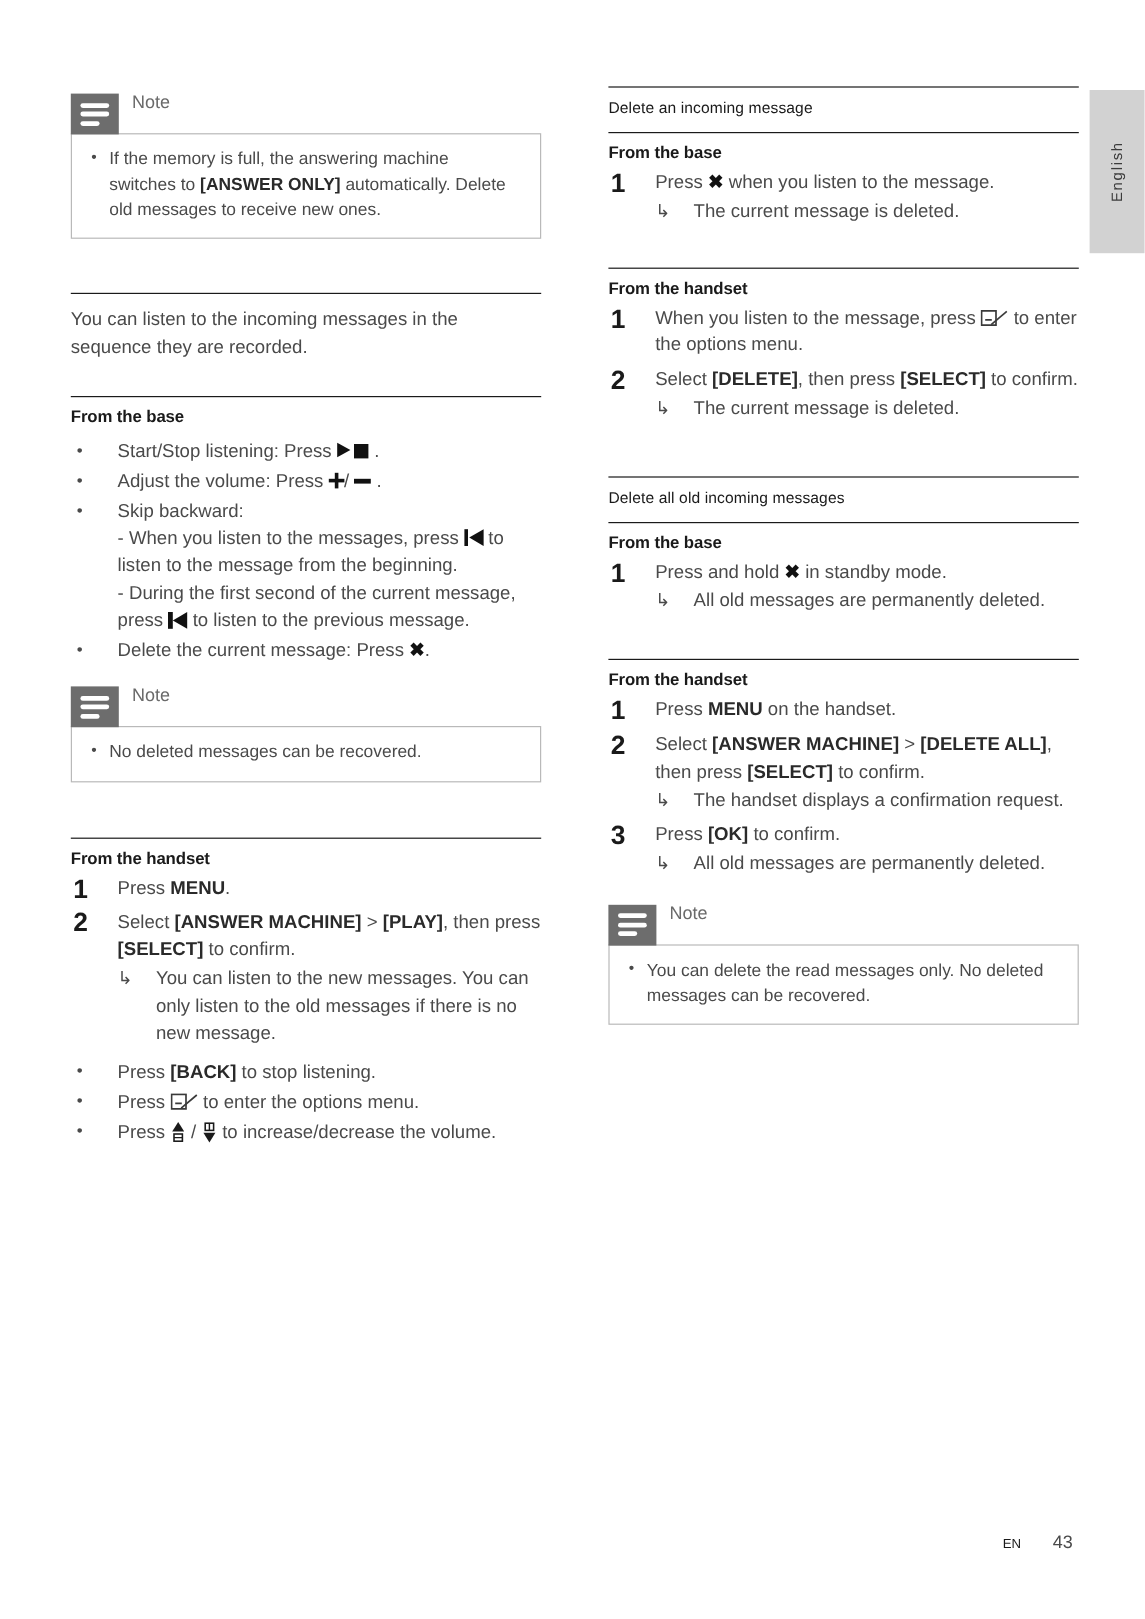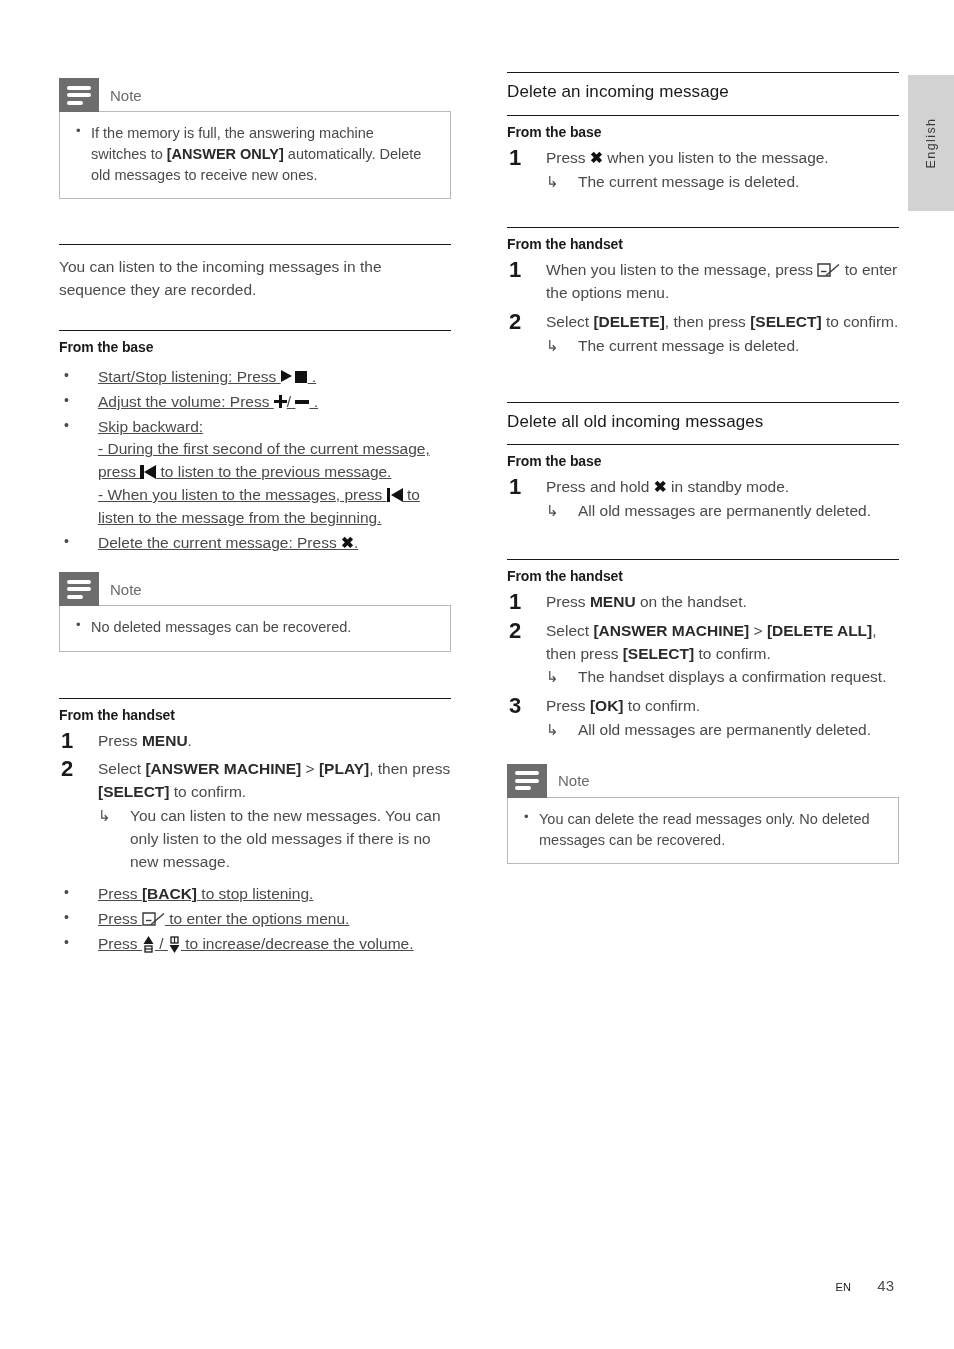--- a/index.html
+++ b/index.html
@@ -56,21 +56,21 @@
     border-top: 1.6px solid #1a1a1a;
     margin: 0;
     height: 0;
     font-size: 0;
     line-height: 0;
   }
   .rule-thin {
     border-top: 1.2px solid #1a1a1a;
   }
   h1.sec {
-    font-size: 17px;
+    font-size: 13px;
     font-weight: 400;
     color: #1a1a1a;
     margin: 9px 0 0 0;
     line-height: 1.22;
     letter-spacing: 0.1px;
   }
   h2.sub {
     font-size: 14px;
     font-weight: 700;
     color: #1a1a1a;
@@ -83,21 +83,20 @@
     font-size: 15.5px;
     color: #4a4a4a;
     line-height: 1.47;
     margin: 11px 0 0 0;
   }
 
   
   .note { margin-top: 18px; position: relative; }
   .note-head {
     display: flex;
-    align-items: center;
     height: 34px;
   }
   .note-icon {
     width: 40px;
     height: 34px;
     background: #6d6d6d;
     display: flex;
     flex-direction: column;
     align-items: center;
     justify-content: center;
@@ -144,21 +143,20 @@
 
   
   ul.blist { margin: 10px 0 0 0; padding: 0; list-style: none; }
   ul.blist > li {
     font-size: 15.5px;
     color: #4a4a4a;
     line-height: 1.47;
     position: relative;
     padding-left: 39px;
     margin-top: 2px;
-    text-decoration: underline;
   }
   ul.blist > li::before {
     content: "\2022";
     position: absolute;
     left: 5px;
     top: -1px;
     font-size: 14px;
     color: #4a4a4a;
   }
   .subline { display: block; }
@@ -331,22 +329,22 @@
 
       <ul class="blist">
         <li>
           <span>Start/Stop listening: Press </span><span class="gl gl-playstop"></span><span> .</span>
         </li>
         <li>
           <span>Adjust the volume: Press </span><span class="gl gl-plus"></span><span>/</span> <span class="gl gl-minus"></span><span> .</span>
         </li>
         <li>
           <span>Skip backward:</span>
+          <span class="subline"><span>- When you listen to the messages, press </span><span class="gl gl-prev"></span><span> to listen to the message from the beginning.</span></span>
           <span class="subline"><span>- During the first second of the current message, press </span><span class="gl gl-prev"></span><span> to listen to the previous message.</span></span>
-          <span class="subline"><span>- When you listen to the messages, press </span><span class="gl gl-prev"></span><span> to listen to the message from the beginning.</span></span>
         </li>
         <li>
           <span>Delete the current message: Press </span><span class="gl-x">✖</span><span>.</span>
         </li>
       </ul>
     </div>
 
     <div class="note">
       <div class="note-head">
         <div class="note-icon">

